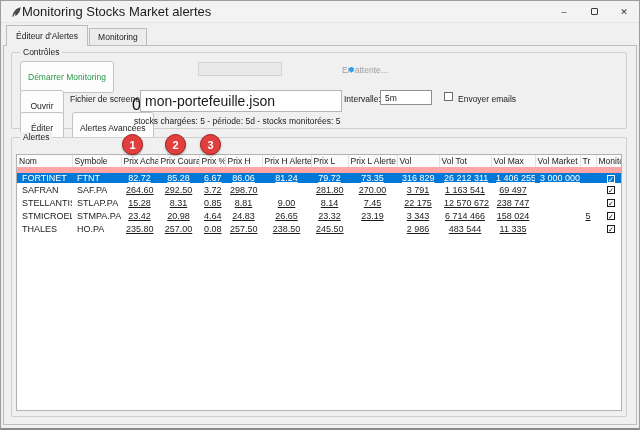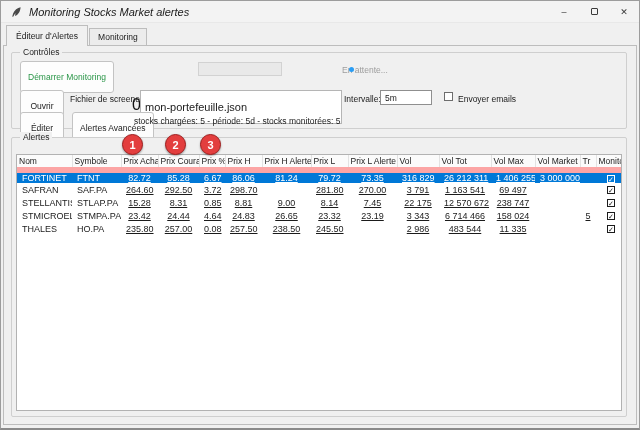--- a/index.html
+++ b/index.html
@@ -3,21 +3,21 @@
 <meta charset="utf-8">
 <style>
   html,body{margin:0;padding:0;background:#d9d9d9;}
   *{box-sizing:border-box;font-family:"Liberation Sans",sans-serif;}
   .window{position:relative;width:640px;height:430px;background:#f0f0f0;
     border:1px solid #9c9c9c;border-bottom:2px solid #8a8a8a;overflow:hidden;}
   
   .titlebar{position:absolute;top:0;left:0;right:0;height:22px;background:#f3f3f3;
     display:flex;align-items:center;border-bottom:1px solid #e8e8e8;}
   .titlebar .appicon{margin-left:9px;width:12px;height:12px;display:flex;align-items:center;}
-  .titlebar .title{margin-left:7px;font-size:11px;color:#1b1b1b;font-style:italic;}
+  .titlebar .title{font-size:13px;color:#1b1b1b;}
   .winbtns{margin-left:auto;display:flex;height:100%;}
   .winbtn{width:30px;height:100%;display:flex;align-items:center;justify-content:center;
     font-size:9px;color:#3a3a3a;}
   .winbtn .sq{width:7px;height:7px;border:1px solid #3a3a3a;border-radius:1px;display:block;}
   
   .tabs{position:absolute;top:24px;left:5px;right:0;height:20px;display:flex;align-items:flex-end;z-index:3;}
   .tab{background:#ececec;border:1px solid #bdbdbd;border-bottom:none;
     font-size:8.5px;color:#1b1b1b;padding:3px 8px;margin-right:1px;}
   .tab.selected{background:#f0f0f0;padding:5px 9px;margin-bottom:-1px;position:relative;z-index:4;}
   
@@ -32,21 +32,21 @@
   
   .btn{position:absolute;height:32px;background:#fdfdfd;border:1px solid #c3c3c3;border-radius:3px;
     font-size:8.5px;color:#1b1b1b;display:flex;align-items:center;justify-content:center;padding:0 7px;}
   .btn.green{color:#2a9648;}
   .lbl{position:absolute;font-size:8.5px;color:#1b1b1b;white-space:nowrap;}
   .clock{position:absolute;font-size:16px;color:#141414;letter-spacing:.5px;}
   .progress{position:absolute;width:84px;height:14px;background:#e9e9e9;border:1px solid #d2d2d2;}
   .waiting{position:absolute;font-size:8.5px;color:#9d9d9d;}
   .dot{position:absolute;width:5px;height:5px;border-radius:50%;background:#2a9df4;}
   .entry{position:absolute;height:15px;background:#fff;border:1px solid #b5b5b5;
-    font-size:11px;color:#1b1b1b;padding:16px 4px;display:flex;align-items:center;white-space:nowrap;overflow:hidden;}
+    font-size:14px;color:#1b1b1b;padding:10px 4px;display:flex;align-items:center;white-space:nowrap;overflow:hidden;}
   .combo{position:absolute;width:52px;height:15px;background:#fff;border:1px solid #8f8f8f;
     font-size:8.5px;color:#1b1b1b;display:flex;align-items:center;padding:0 4px;}
   .combo .chev{margin-left:auto;font-size:7px;color:#444;transform:translateY(-1px);}
   .cbx{position:absolute;width:9px;height:9px;background:#fff;border:1px solid #6d6d6d;}
   
   .badge{position:absolute;width:21px;height:21px;border-radius:50%;background:#e33e3e;
     border:1px solid #a02020;box-shadow:0 1px 2px rgba(0,0,0,.35);color:#fff;font-weight:bold;
     font-size:11px;display:flex;align-items:center;justify-content:center;z-index:6;}
   
   .tablewrap{position:absolute;left:4px;right:4px;top:16px;bottom:5px;background:#fff;
@@ -203,21 +203,21 @@
                 <td class="al-r">12 570 672</td>
                 <td class="al-r">238 747</td>
                 <td class="al-r"></td>
                 <td class="al-r"></td>
                 <td class="al-c"><span class="chk">✓</span></td>
               </tr>
               <tr>
                 <td class="al-l">STMICROELECTR</td>
                 <td class="al-l">STMPA.PA</td>
                 <td class="al-r">23.42</td>
-                <td class="al-r">24.44</td>
+                <td class="al-r">20.98</td>
                 <td class="al-r">4.64</td>
                 <td class="al-r">24.83</td>
                 <td class="al-r">26.65</td>
                 <td class="al-r">23.32</td>
                 <td class="al-r">23.19</td>
                 <td class="al-r">3 343</td>
                 <td class="al-r">6 714 466</td>
                 <td class="al-r">158 024</td>
                 <td class="al-r"></td>
                 <td class="al-r">5</td>

